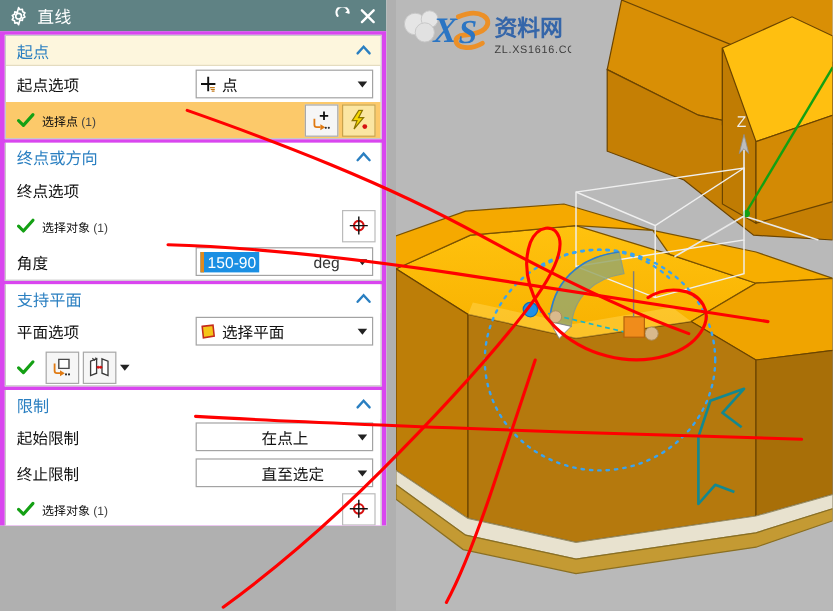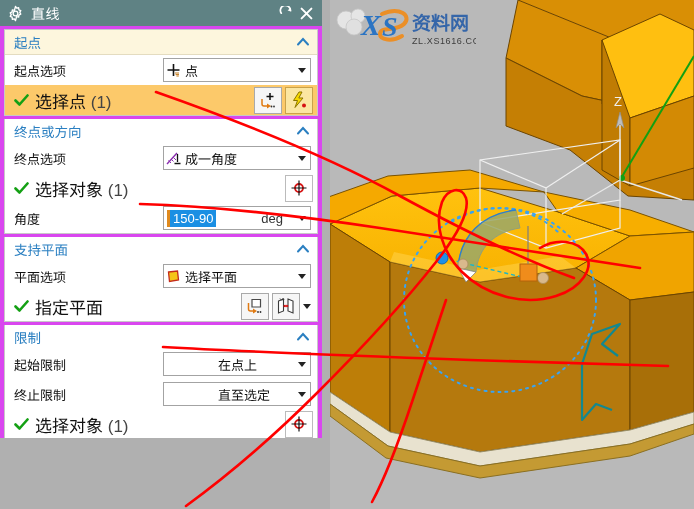--- a/index.html
+++ b/index.html
@@ -83,21 +83,21 @@
   }
   .combo .unit{margin-left:auto;padding-right:10px;color:#333;}
   .combo .plainval{padding-left:5px;}
 
   
   .selrow{
     display:flex;align-items:center;height:30px;padding:0 4px 0 9px;
   }
   .selrow.active{background:#fcc96a;}
   .check{width:15px;height:15px;flex:0 0 auto;margin-right:6px;}
-  .selrow .sl-label{flex:1 1 auto;font-size:17px;color:#111;white-space:nowrap;}
+  .selrow .sl-label{flex:1 1 auto;font-size:10px;color:#111;white-space:nowrap;}
   .selrow .sl-label .cnt{color:#444;}
 
   .iconbtn{
     width:26px;height:25px;flex:0 0 auto;margin-left:3px;
     background:#f6f6f6;border:1px solid #a9a9a9;
     display:flex;align-items:center;justify-content:center;cursor:pointer;
   }
   .iconbtn.hl{background:#fbe6a2;border-color:#c9a24b;}
   .iconbtn.plain{background:transparent;border-color:#bbb;}
   .mini-caret{
@@ -290,33 +290,20 @@
       <div class="group">
         <div class="group-head plainbg">
           <span class="group-title">终点或方向</span>
           <svg class="chevron" viewBox="0 0 16 16">
             <path d="M3 10.5 L8 5 L13 10.5" fill="none" stroke="#2a7fc1" stroke-width="2" stroke-linecap="round"></path>
           </svg>
         </div>
 
         <div class="row">
           <span class="row-label">终点选项</span>
-          <div class="combo">
-            <span class="ic">
-              <svg width="16" height="15" viewBox="0 0 16 15">
-                <path d="M1 13 L11 2" stroke="#8b2fb0" stroke-width="1.4"></path>
-                <path d="M2.5 9.5 L5 12 M5 8 L7.5 10.5 M7.5 6.5 L10 9" stroke="#8b2fb0" stroke-width="1"></path>
-                <path d="M11.5 3 L11.5 11 M8.5 12.5 L14.5 12.5" stroke="#111" stroke-width="1.3"></path>
-              </svg>
-            </span>
-            <span class="txt">成一角度</span>
-            <span class="arrow">
-                <i class="caret"></i>
-              </span>
-          </div>
         </div>
 
         <div class="selrow">
           <svg class="check" viewBox="0 0 15 15">
             <path d="M1.5 7.5 L5.5 11.5 L13.5 2.5" fill="none" stroke="#14a014" stroke-width="2.6" stroke-linecap="round" stroke-linejoin="round"></path>
           </svg>
           <span class="sl-label">
             <span>选择对象</span>
             <span class="cnt">(1)</span>
           </span>
@@ -360,24 +347,20 @@
             <span class="arrow">
                 <i class="caret"></i>
               </span>
           </div>
         </div>
 
         <div class="selrow">
           <svg class="check" viewBox="0 0 15 15">
             <path d="M1.5 7.5 L5.5 11.5 L13.5 2.5" fill="none" stroke="#14a014" stroke-width="2.6" stroke-linecap="round" stroke-linejoin="round"></path>
           </svg>
-          <span class="sl-label">
-            <span>指定平面</span>
-            <span class="cnt"></span>
-          </span>
           <span class="iconbtn">
             <svg width="18" height="18" viewBox="0 0 18 18">
               <polygon points="6,2.5 14.5,2.5 14.5,10 6,10" fill="#ffffff" stroke="#4a4a4a" stroke-width="1.2"></polygon>
               <path d="M2.5 6 L2.5 12 q0 2 2 2 h3" fill="none" stroke="#e07a12" stroke-width="1.5"></path>
               <polygon points="7,11.5 11,14 7,16.5" fill="#e07a12"></polygon>
               <circle cx="12" cy="15" r="0.9" fill="#333"></circle>
                 <circle cx="14.5" cy="15" r="0.9" fill="#333"></circle>
             </svg>
           </span>
           <span class="iconbtn">

